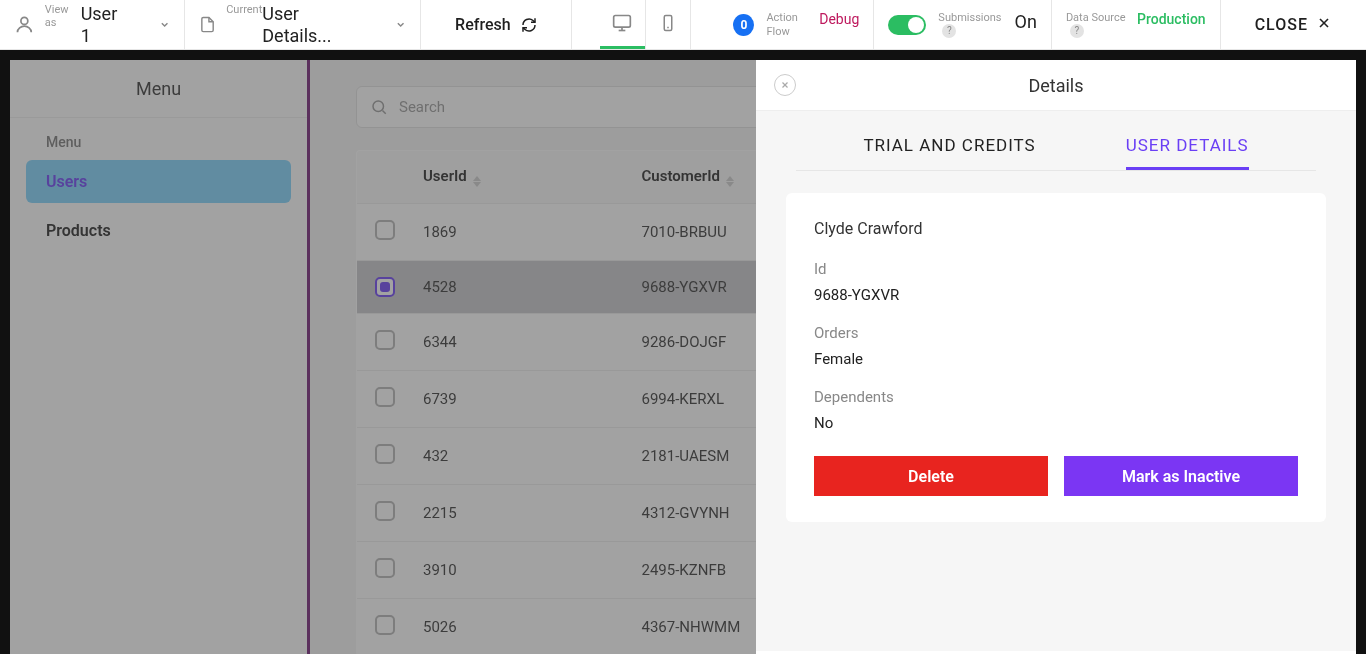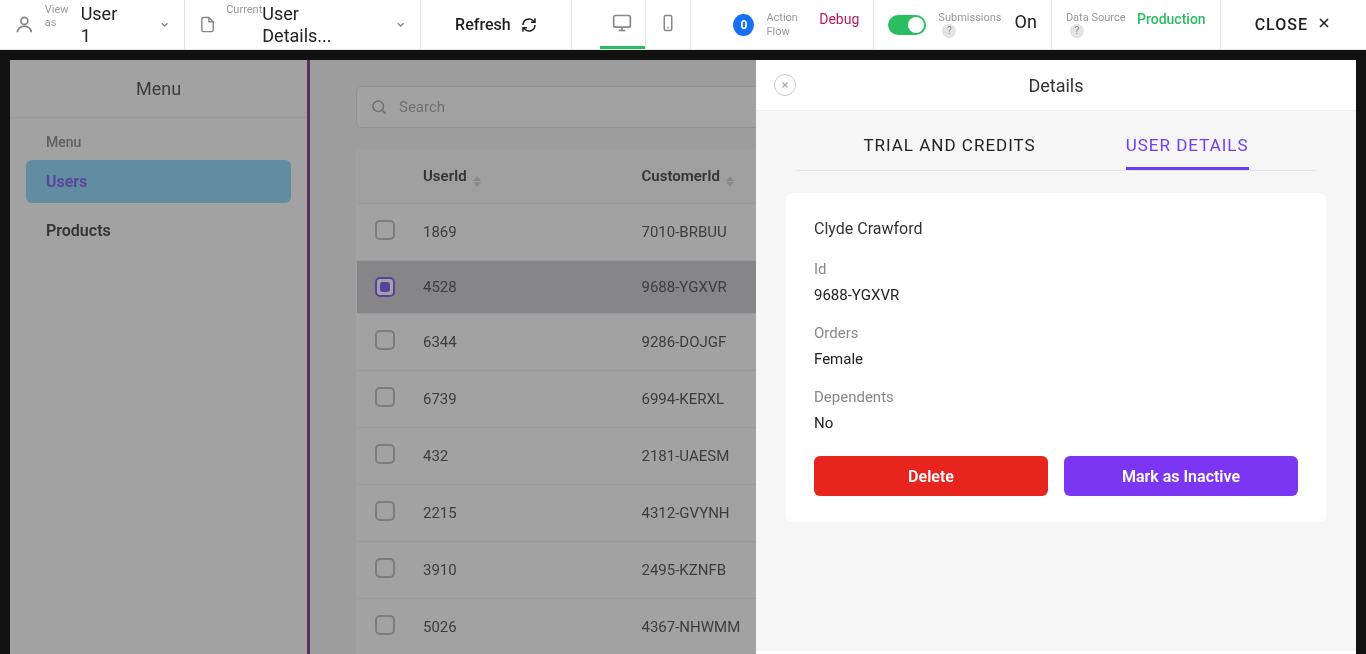--- a/index.html
+++ b/index.html
@@ -73,21 +73,21 @@
   .tabs { display:flex; justify-content:center; gap:90px; padding:24px 40px 0 40px; }
   .tab { font-size:17px; letter-spacing:1px; color:#222; padding-bottom:12px; cursor:pointer; text-transform:uppercase;}
   .tab.active{ color:#6a3ff5; border-bottom:3px solid #6a3ff5;}
   .tab-divider { height:1px; background:#e6e6e6; margin:0 40px;}
   
   .card { background:#fff; margin:22px 30px 0 30px; border-radius:6px; padding:26px 28px;}
   .card .uname{ font-size:16px; color:#333; margin-bottom:22px;}
   .field-lbl{ font-size:15px; color:#888; margin-bottom:8px;}
   .field-val{ font-size:15px; color:#222; margin-bottom:20px;}
   .btn-row{ display:flex; gap:16px; margin-top:24px;}
-  .btn{ flex:1; height:40px; border-radius:6px; border:none; font-size:16px; font-weight:600; color:#fff; cursor:pointer;}
+  .btn{ flex:1; height:40px; border-radius:0; border:none; font-size:16px; font-weight:600; color:#fff; cursor:pointer;}
   .btn.del{ background:#e8241f;}
   .btn.inact{ background:#7b36f3;}
 </style>
 </head>
 <body>
 
 <div class="topbar">
   <div class="tb-sect">
     <span class="icon user-icon">
       <svg viewBox="0 0 24 24" fill="none" stroke="currentColor" stroke-width="2">

